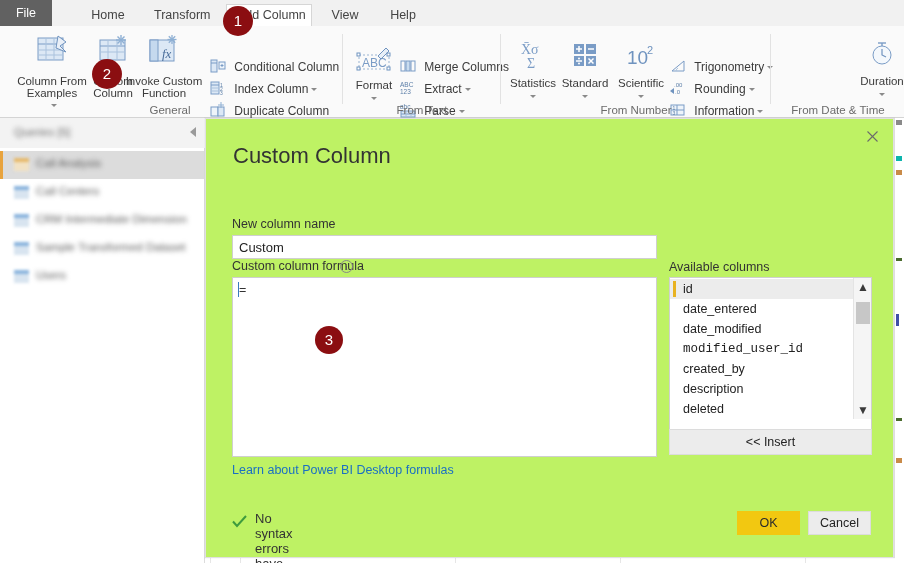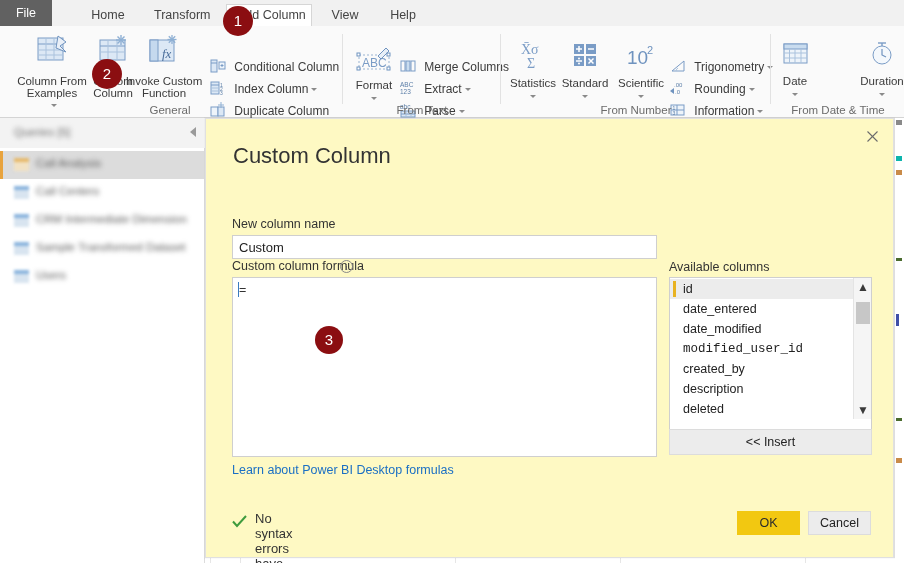--- a/index.html
+++ b/index.html
@@ -120,21 +120,21 @@
   .sliver-dot { position: absolute; left: 1px; width: 6px; height: 5px; filter: blur(0.6px); }
   .bottom-grid {
     position: absolute; left: 205px; top: 558px; width: 699px; height: 5px;
     background: #fff;
   }
   .bg-cell { position: absolute; top: 0; width: 1px; height: 5px; background: #e6e6e6; }
 
   
   .dialog {
     position: absolute; left: 205px; top: 118px; width: 689px; height: 440px;
-    background: #fef9c3; border: 1px solid #e0e0e0;
+    background: #bef264; border: 1px solid #e0e0e0;
     box-shadow: 0 0 0 1px rgba(0,0,0,0.02);
   }
   .dlg-close {
     position: absolute; right: 5px; top: 5px; width: 30px; height: 26px;
     cursor: default;
   }
   .dlg-close svg { position: absolute; left: 9px; top: 7px; }
   .dlg-title {
     position: absolute; left: 27px; top: 24px;
     font-size: 22px; color: #333; font-weight: 400;
@@ -472,37 +472,20 @@
           </svg>
         </span>
         <span>Information</span><span class="caret-d"></span>
       </div>
 
       <div class="glabel">From Number</div>
     </div>
     <div class="gsep" style="left:770px;"></div>
 
     <div class="rgroup" style="left:772px;width:132px;">
-      <div class="bigbtn" style="left:0px;top:14px;width:46px;">
-        <span class="ico">
-          <svg width="36" height="30" viewBox="0 0 36 30">
-            <rect x="7" y="4" width="23" height="19" fill="#eef4fa" stroke="#7a9cc6"></rect>
-            <rect x="7" y="4" width="23" height="5" fill="#c9dcef" stroke="#7a9cc6"></rect>
-            <g stroke="#aac2dd">
-              <line x1="12.5" y1="9" x2="12.5" y2="23"></line>
-                <line x1="18" y1="9" x2="18" y2="23"></line>
-                <line x1="24" y1="9" x2="24" y2="23"></line>
-              <line x1="7" y1="13" x2="30" y2="13"></line>
-                <line x1="7" y1="18" x2="30" y2="18"></line>
-            </g>
-          </svg>
-        </span>
-        <span class="cap">Date</span>
-        <span class="caret-row"><span class="caret-d" style="margin-left:0"></span></span>
-      </div>
 
 
       <div class="bigbtn" style="left:84px;top:14px;width:52px;">
         <span class="ico">
           <svg width="36" height="30" viewBox="0 0 36 30">
             <circle cx="18" cy="15" r="9" fill="#f4f8fc" stroke="#7a9cc6"></circle>
             <line x1="14" y1="3" x2="22" y2="3" stroke="#7a9cc6" stroke-width="1.4"></line>
             <line x1="18" y1="3" x2="18" y2="6" stroke="#7a9cc6" stroke-width="1.4"></line>
             <path d="M18 9 L18 15 L22 17" fill="none" stroke="#6f93bf" stroke-width="1.2"></path>
           </svg>

